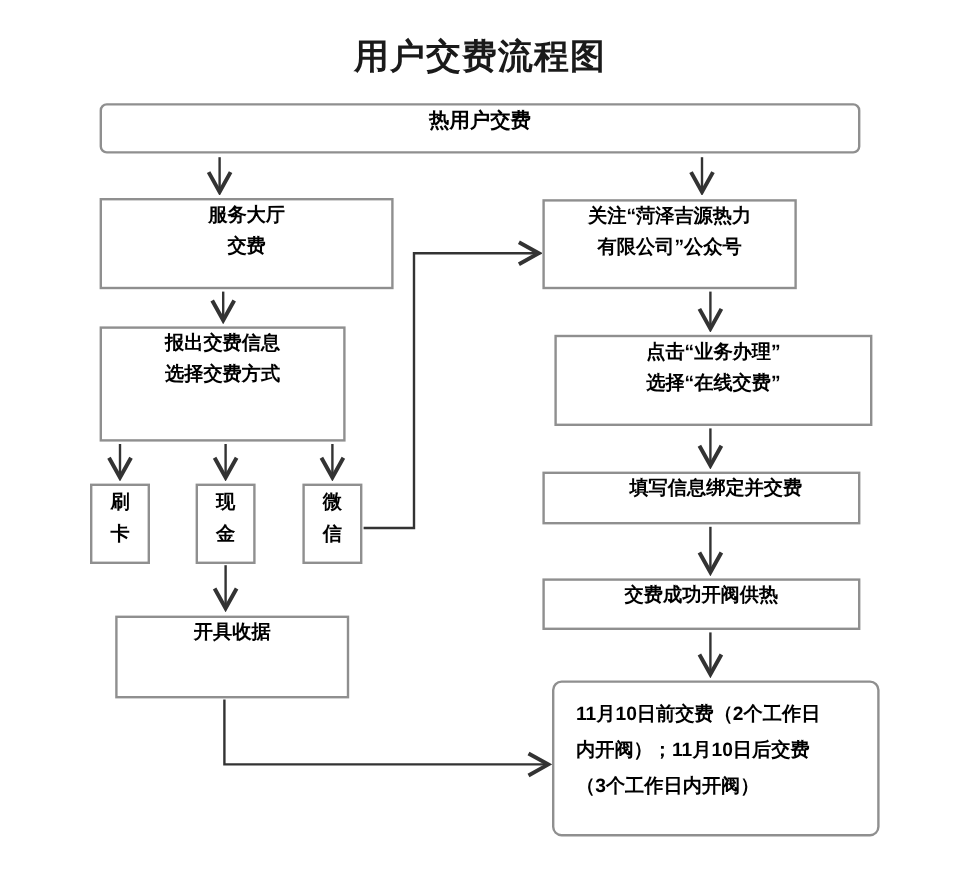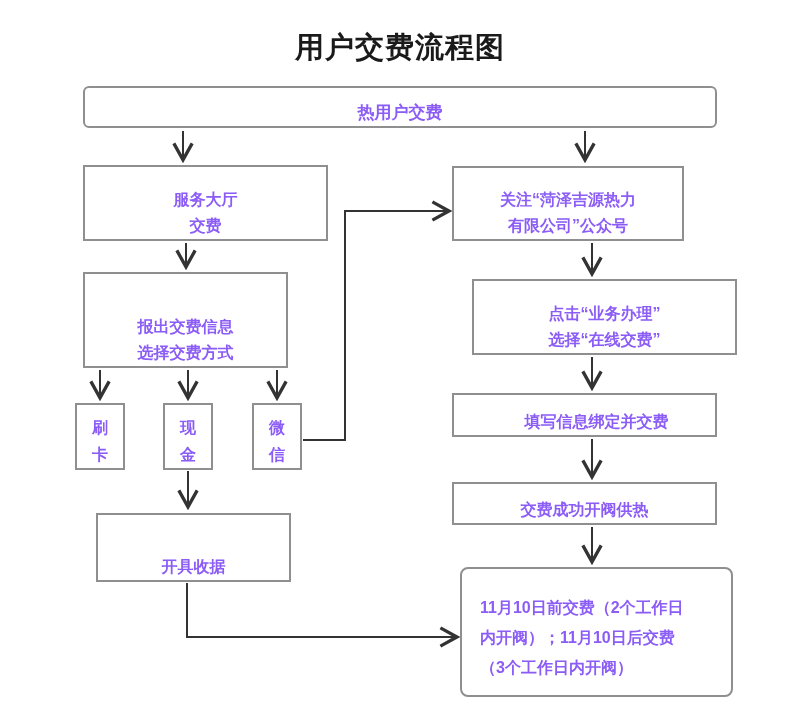--- a/index.html
+++ b/index.html
@@ -29,47 +29,47 @@
     pointer-events: none;
   }
   .node {
     position: absolute;
     box-sizing: border-box;
     border: 2px solid #8f8f8f;
     background: #ffffff;
     display: flex;
     flex-direction: column;
     align-items: center;
-    justify-content: flex-end;
+    justify-content: flex-start;
     text-align: center;
     font-size: 16px;
     line-height: 26px;
     font-weight: bold;
-    color: #8b5cf6;
+    color: #000000;
   }
   .rounded { border-radius: 6px; }
   .node.root-node { font-size: 17px; }
   .node.small { line-height: 27px; }
   .node.note {
     align-items: flex-start;
     text-align: left;
     padding: 12px 18px;
     line-height: 30px;
     border-radius: 8px;
   }
   
   .n-root     { left: 83px;  top: 86px;  width: 634px; height: 42px; }
   .n-hall     { left: 83px;  top: 165px; width: 245px; height: 76px; }
   .n-report   { left: 83px;  top: 272px; width: 205px; height: 96px; }
   .n-card     { left: 75px;  top: 403px; width: 50px;  height: 67px; }
   .n-cash     { left: 163px; top: 403px; width: 50px;  height: 67px; }
   .n-wechat   { left: 252px; top: 403px; width: 50px;  height: 67px; }
   .n-receipt  { left: 96px;  top: 513px; width: 195px; height: 69px; }
-  .n-follow   { left: 452px; top: 166px; width: 232px; height: 75px; }
-  .n-click    { left: 472px; top: 279px; width: 265px; height: 76px; }
+  .n-follow   { left: 452px; top: 166px; width: 212px; height: 75px; }
+  .n-click    { left: 462px; top: 279px; width: 265px; height: 76px; }
   .n-fill     { left: 452px; top: 393px; width: 265px; height: 44px; padding-left: 24px; }
   .n-success  { left: 452px; top: 482px; width: 265px; height: 43px; }
   .n-deadline { left: 460px; top: 567px; width: 273px; height: 130px; }
 </style>
 </head>
 <body>
 
 <div class="canvas">
 
   <div class="page-title">用户交费流程图</div>

